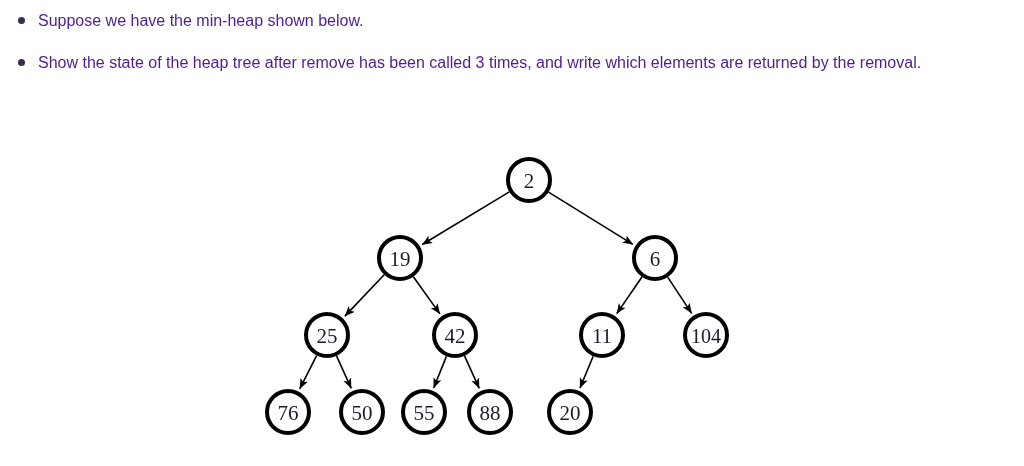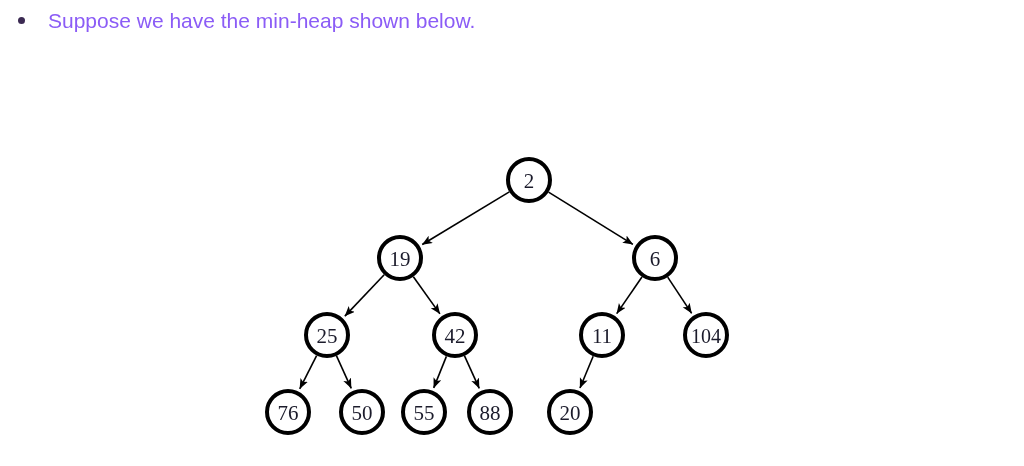--- a/index.html
+++ b/index.html
@@ -22,26 +22,26 @@
     position: absolute;
     left: 0;
     top: 0;
     width: 1010px;
     padding: 6px 0 0 0;
     margin: 0;
     list-style: none;
   }
   .bullet-item {
     position: relative;
-    padding-left: 48px;
+    padding-left: 38px;
     margin: 0 0 12px 0;
-    font-size: 21px;
+    font-size: 16px;
     line-height: 30px;
     letter-spacing: 0.0px;
-    color: #8b5cf6;
+    color: #4c1d95;
   }
   .bullet-item .bullet-dot {
     position: absolute;
     left: 18px;
     top: 11px;
     width: 7px;
     height: 7px;
     border-radius: 50%;
     background: #3b2a52;
   }
@@ -83,20 +83,24 @@
     font-size: 20px;
   }
 </style>
 </head>
 <body>
 
 <ul id="prompt-list">
   <li class="bullet-item">
     <span class="bullet-dot"></span>
     <span class="bullet-text">Suppose we have the min-heap shown below.</span>
+  </li>
+  <li class="bullet-item">
+    <span class="bullet-dot"></span>
+    <span class="bullet-text">Show the state of the heap tree after remove has been called 3 times, and write which elements are returned by the removal.</span>
   </li>
 </ul>
 
 <div id="heap-tree">
   <svg viewBox="0 0 1024 466" xmlns="http://www.w3.org/2000/svg">
     <defs>
       <marker id="arrowhead" markerWidth="7" markerHeight="7" refX="6.2" refY="2.6" orient="auto" markerUnits="strokeWidth">
         <path d="M0,0 L6.4,2.6 L0,5.2 L1.5,2.6 Z" fill="#000000"></path>
       </marker>
     </defs>

